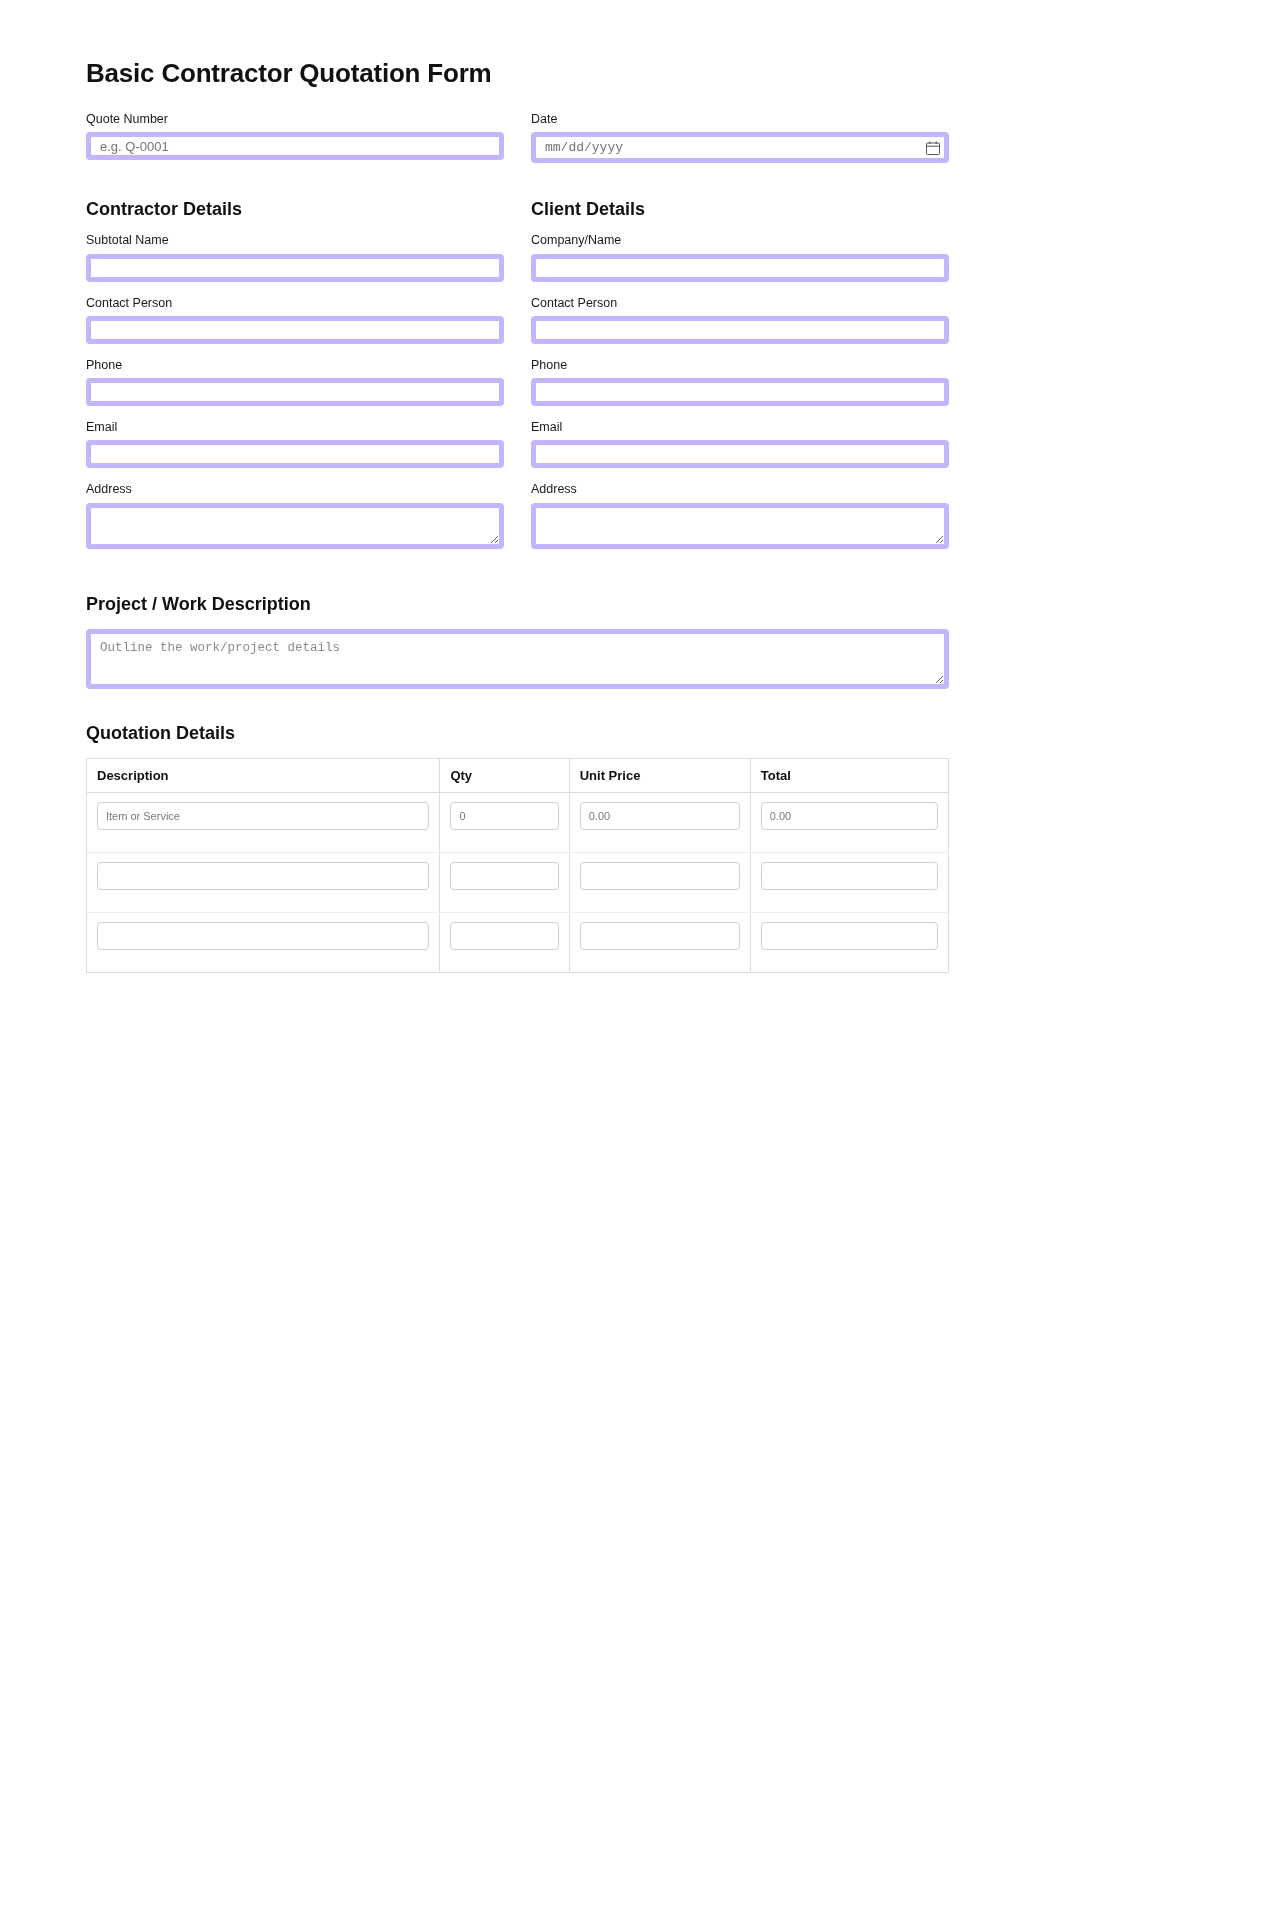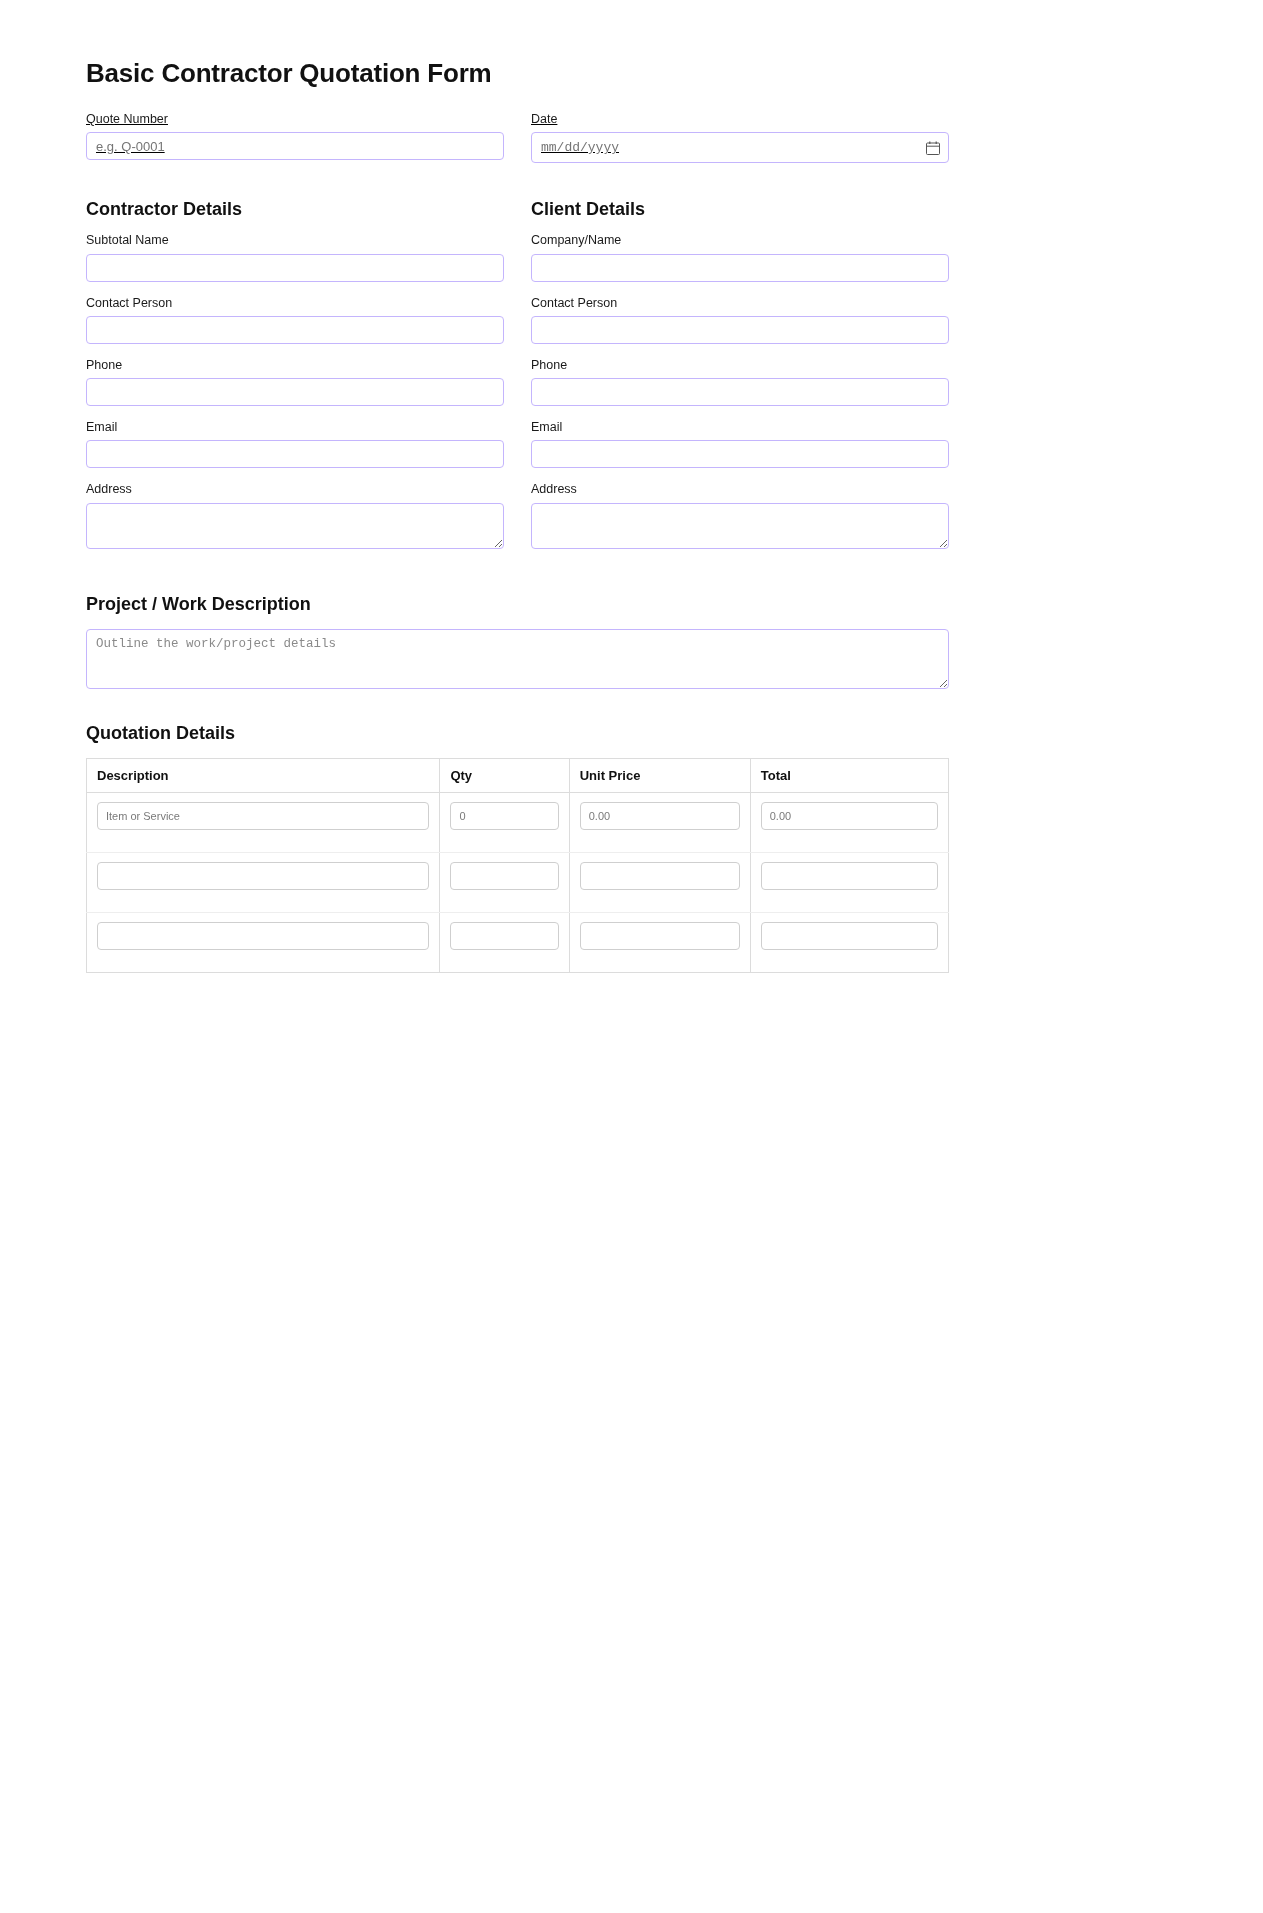--- a/index.html
+++ b/index.html
@@ -45,21 +45,21 @@
     flex: 1 1 0;
     min-width: 0;
   }
   .field {
     margin-bottom: 13px;
   }
   input.text-input,
   textarea.text-area {
     display: block;
     width: 100%;
-    border: 1px solid #c4b5fd;
+    border: 5px solid #c4b5fd;
     border-radius: 4px;
     background: #ffffff;
     font-family: "Liberation Sans", sans-serif;
     font-size: 13px;
     color: #222222;
     padding: 6px 9px;
     height: 28px;
     outline: none;
   }
   input.text-input::placeholder {
@@ -95,21 +95,21 @@
     font-family: Liberation Serif, serif;
     font-size: 12.5px;
   }
   textarea.desc-area::placeholder {
     color: #8a8a8a;
     font-family: "Liberation Mono", monospace;
   }
   .top-row {
     margin-bottom: 36px;
   }
-  .top-row .field { margin-bottom: 0; text-decoration: underline; }
+  .top-row .field { margin-bottom: 0; }
   .details-block {
     margin-bottom: 32px;
   }
   .desc-block {
     margin-bottom: 34px;
   }
   .desc-block .section-title { margin-bottom: 14px; }
   .quote-block .section-title { margin-bottom: 14px; }
 
   table.items {

